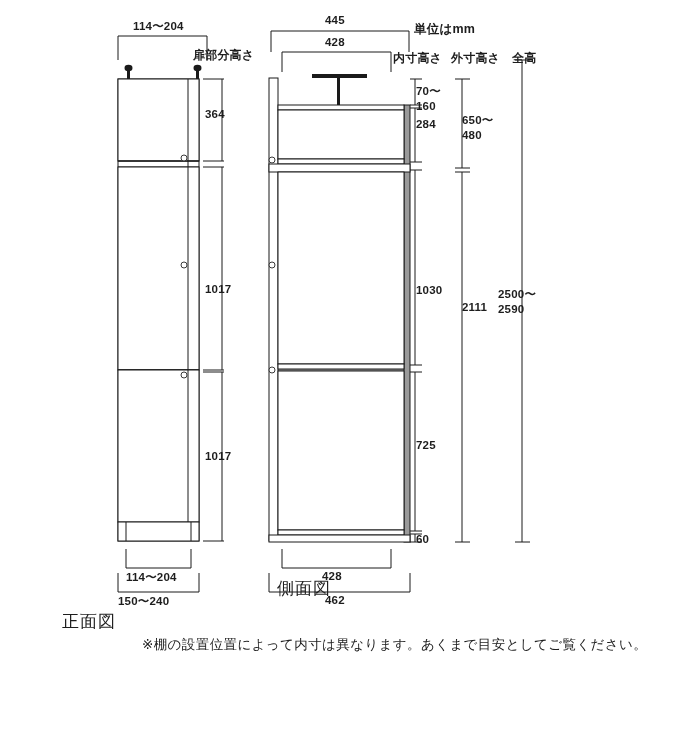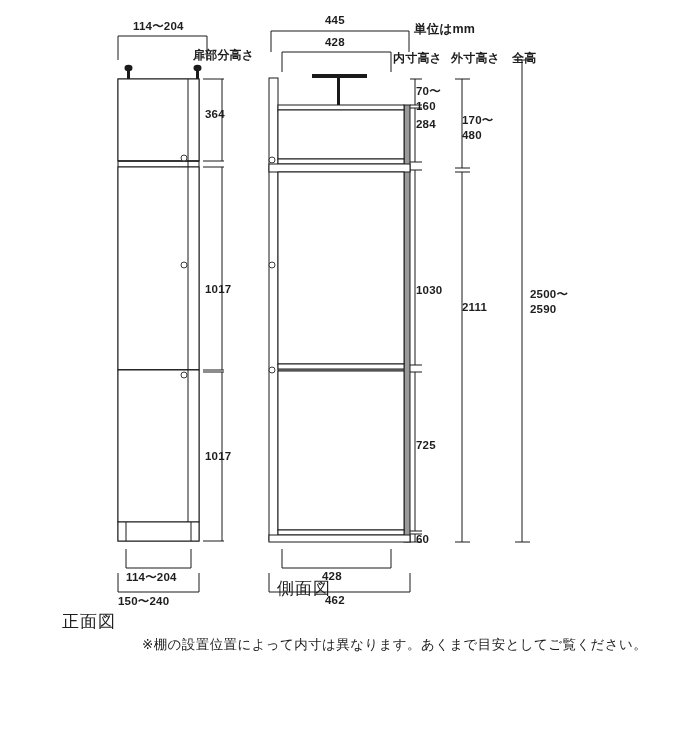--- a/index.html
+++ b/index.html
@@ -160,25 +160,25 @@
   <div class="lbl" style="left:325px;top:14px;">445</div>
   <div class="lbl" style="left:325px;top:36px;">428</div>
 
   <div class="lbl two" style="left:416px;top:84px;white-space:pre;">70〜
 160</div>
   <div class="lbl" style="left:416px;top:118px;">284</div>
   <div class="lbl" style="left:416px;top:284px;">1030</div>
   <div class="lbl" style="left:416px;top:439px;">725</div>
   <div class="lbl" style="left:416px;top:533px;">60</div>
 
-  <div class="lbl two" style="left:462px;top:113px;white-space:pre;">170〜
+  <div class="lbl two" style="left:462px;top:113px;white-space:pre;">650〜
 480</div>
   <div class="lbl" style="left:462px;top:301px;">2111</div>
 
-  <div class="lbl two" style="left:530px;top:287px;white-space:pre;">2500〜
+  <div class="lbl two" style="left:498px;top:287px;white-space:pre;">2500〜
 2590</div>
 
   <div class="lbl" style="left:322px;top:570px;">428</div>
   <div class="lbl" style="left:325px;top:594px;">462</div>
 
   <div class="lbl big jp" style="left:277px;top:577px;">側面図</div>
 
   <div class="lbl note jp" style="left:118px;top:636px;margin-left:24px;">※棚の設置位置によって内寸は異なります。あくまで目安としてご覧ください。</div>
 
 </div>

